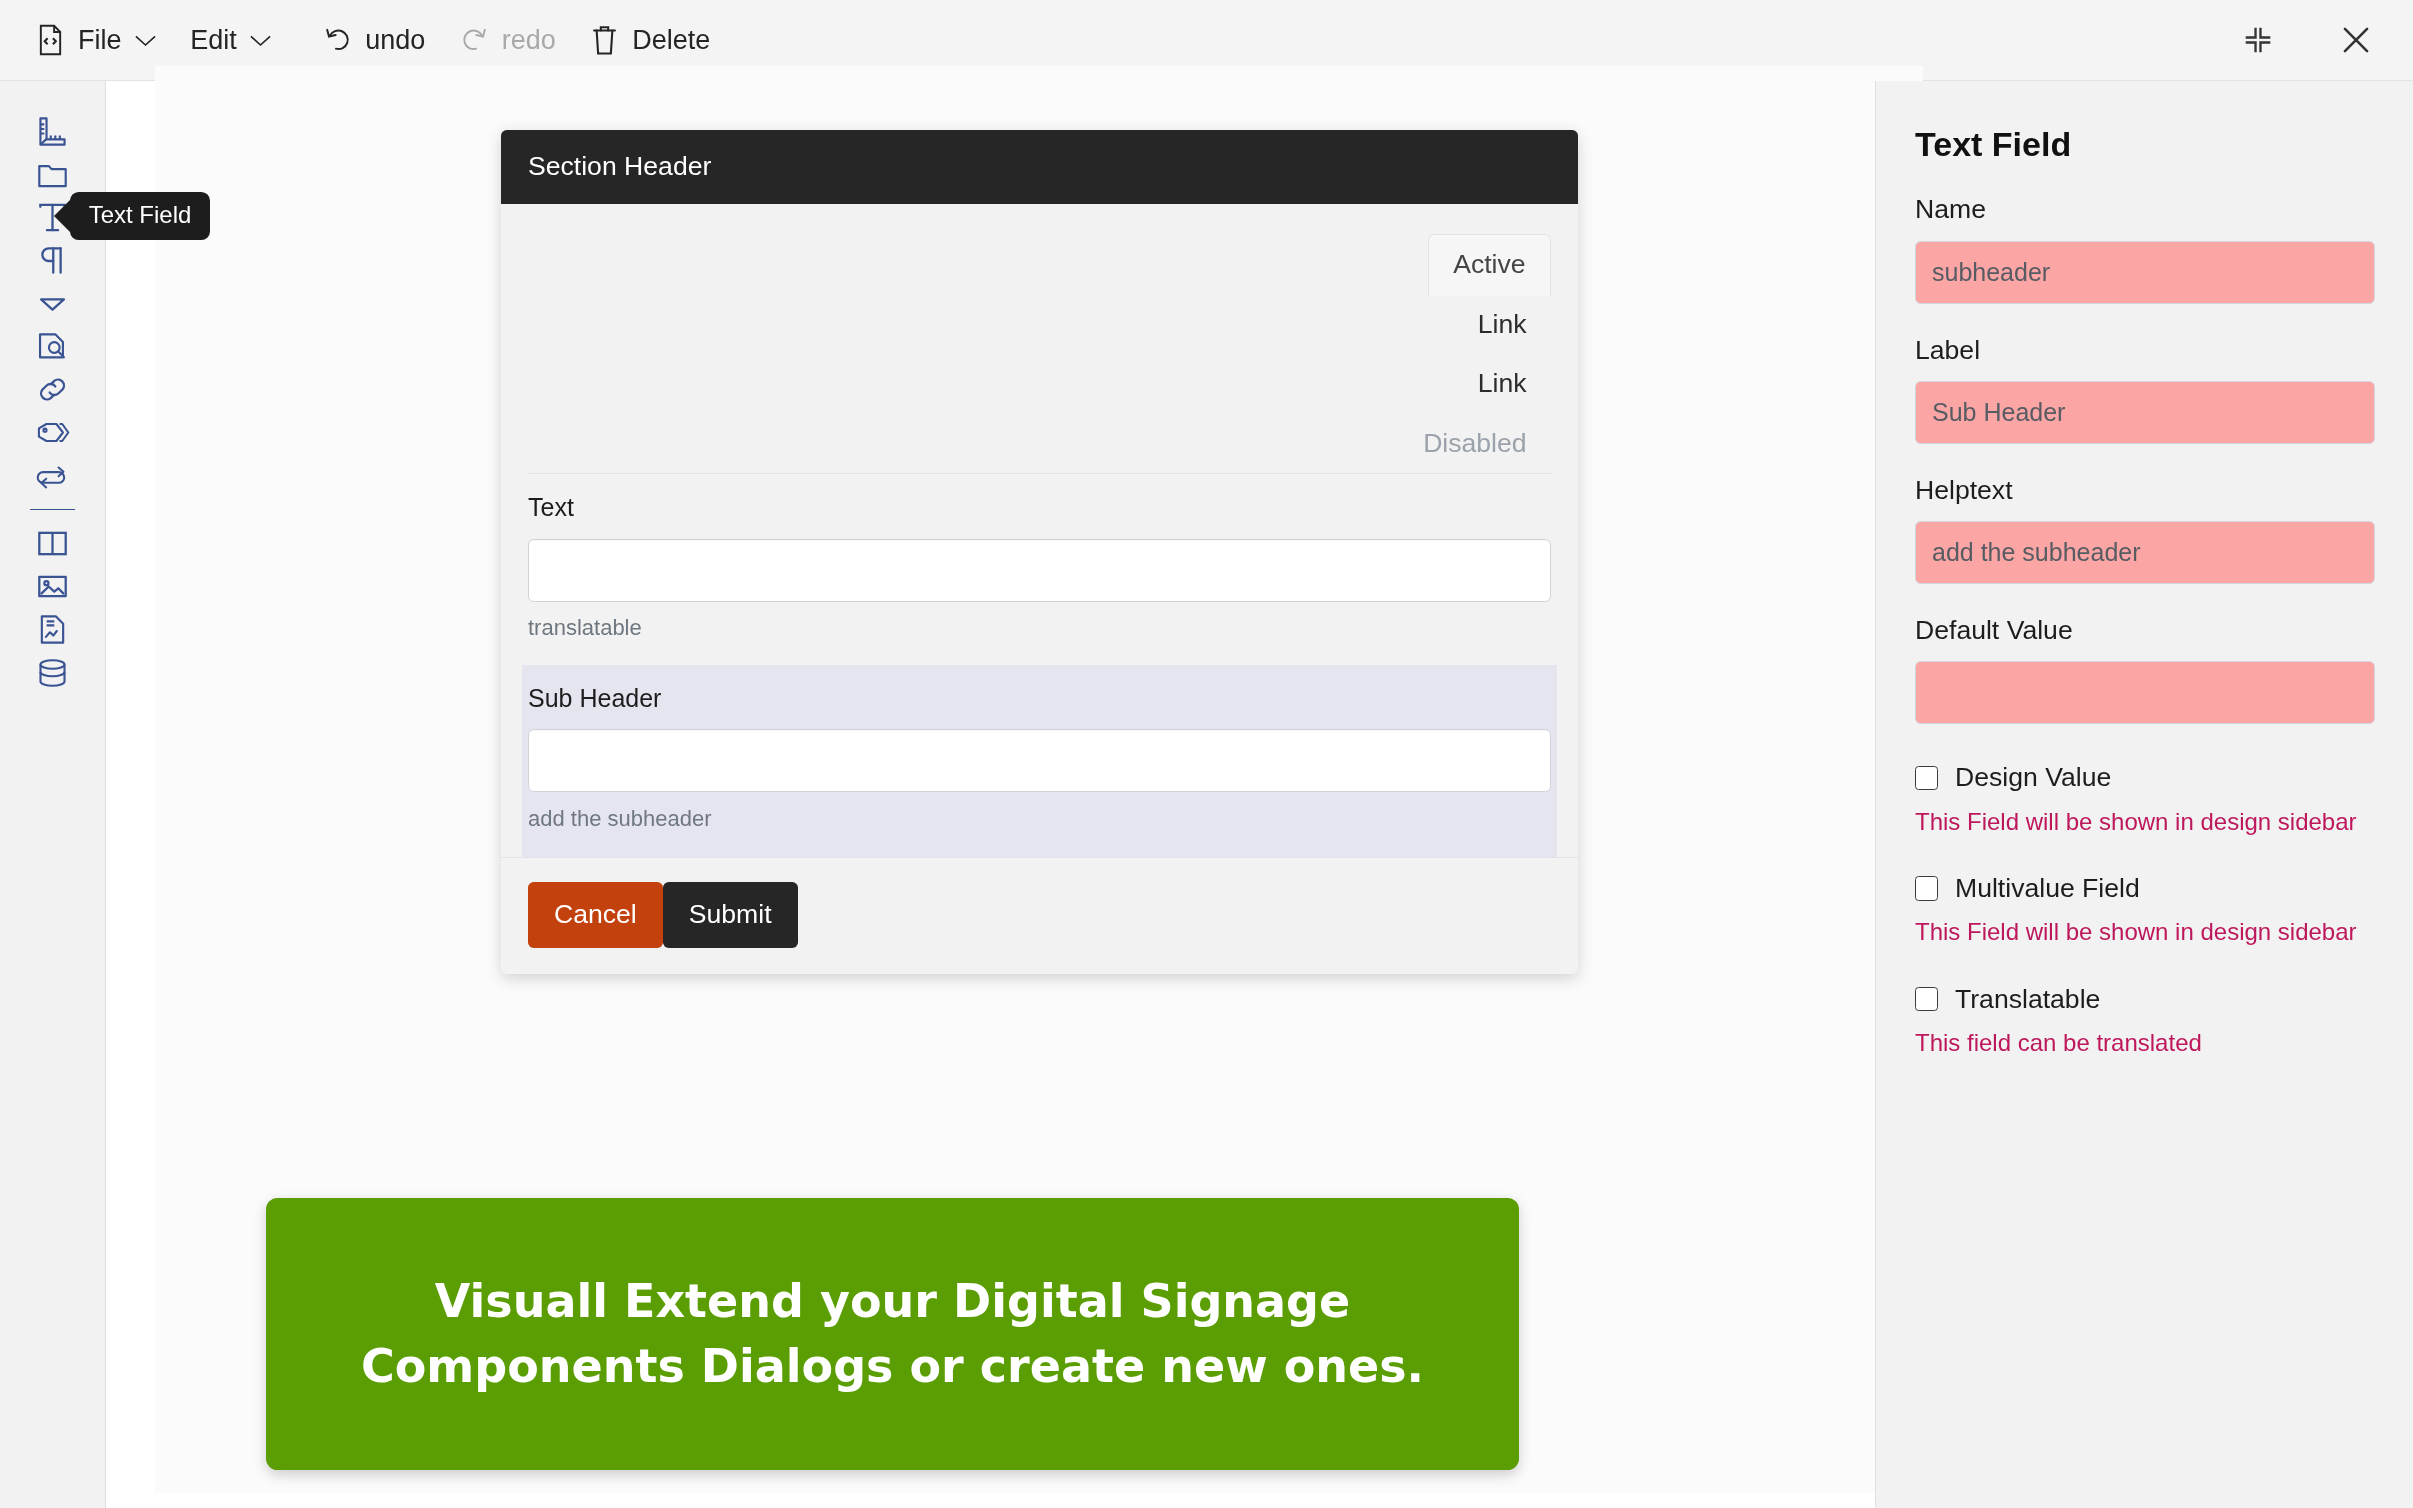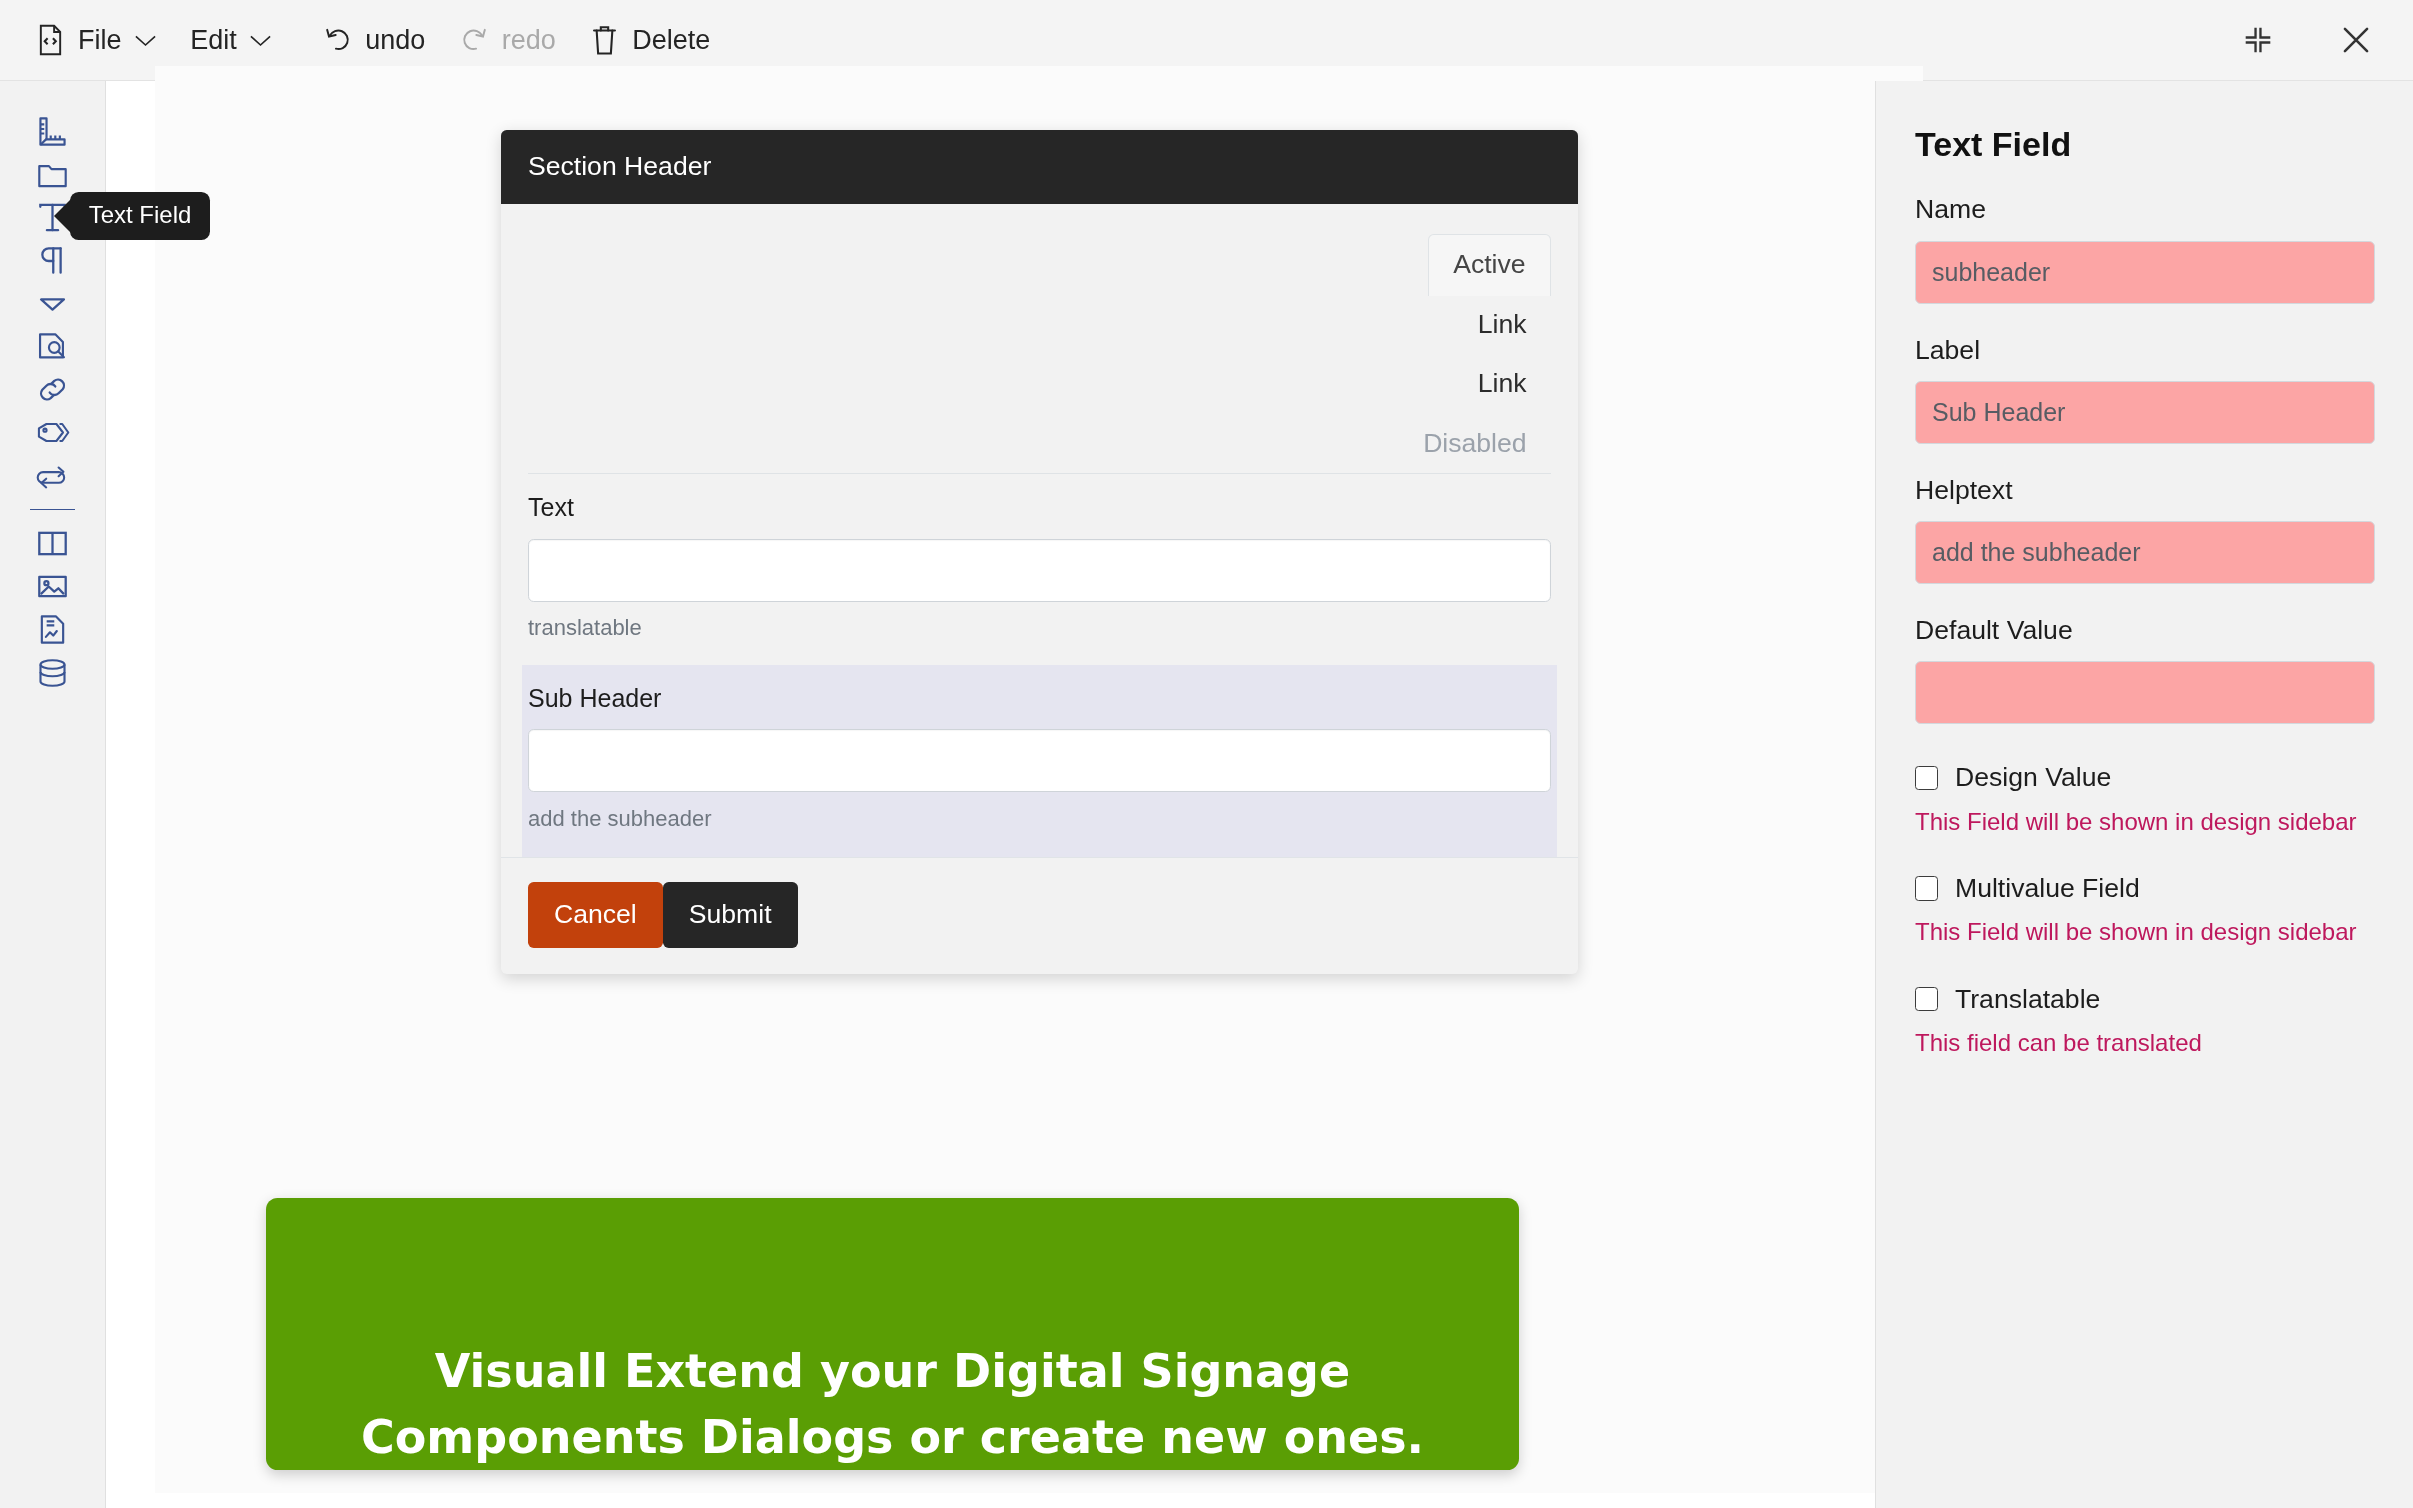--- a/index.html
+++ b/index.html
@@ -129,21 +129,21 @@
   }
   .btn-cancel { background: #c2410c; }
   .btn-submit { background: #262626; }
 
   
   .banner {
     position: absolute; left: 111px; top: 1132px;
     width: 1253px; height: 272px;
     background: #5a9e04; border-radius: 11.5px;
     box-shadow: 0 4.3px 13px rgba(0,0,0,0.18);
-    display: flex; align-items: flex-end; justify-content: center;
+    display: flex; align-items: center; justify-content: center;
     padding: 0 43px;
   }
   .banner-text {
     color: #ffffff; font-weight: bold; font-size: 46px;
     line-height: 1.42; text-align: center;
     font-family: "DejaVu Sans", sans-serif;
   }
 
   
   .inspector {

